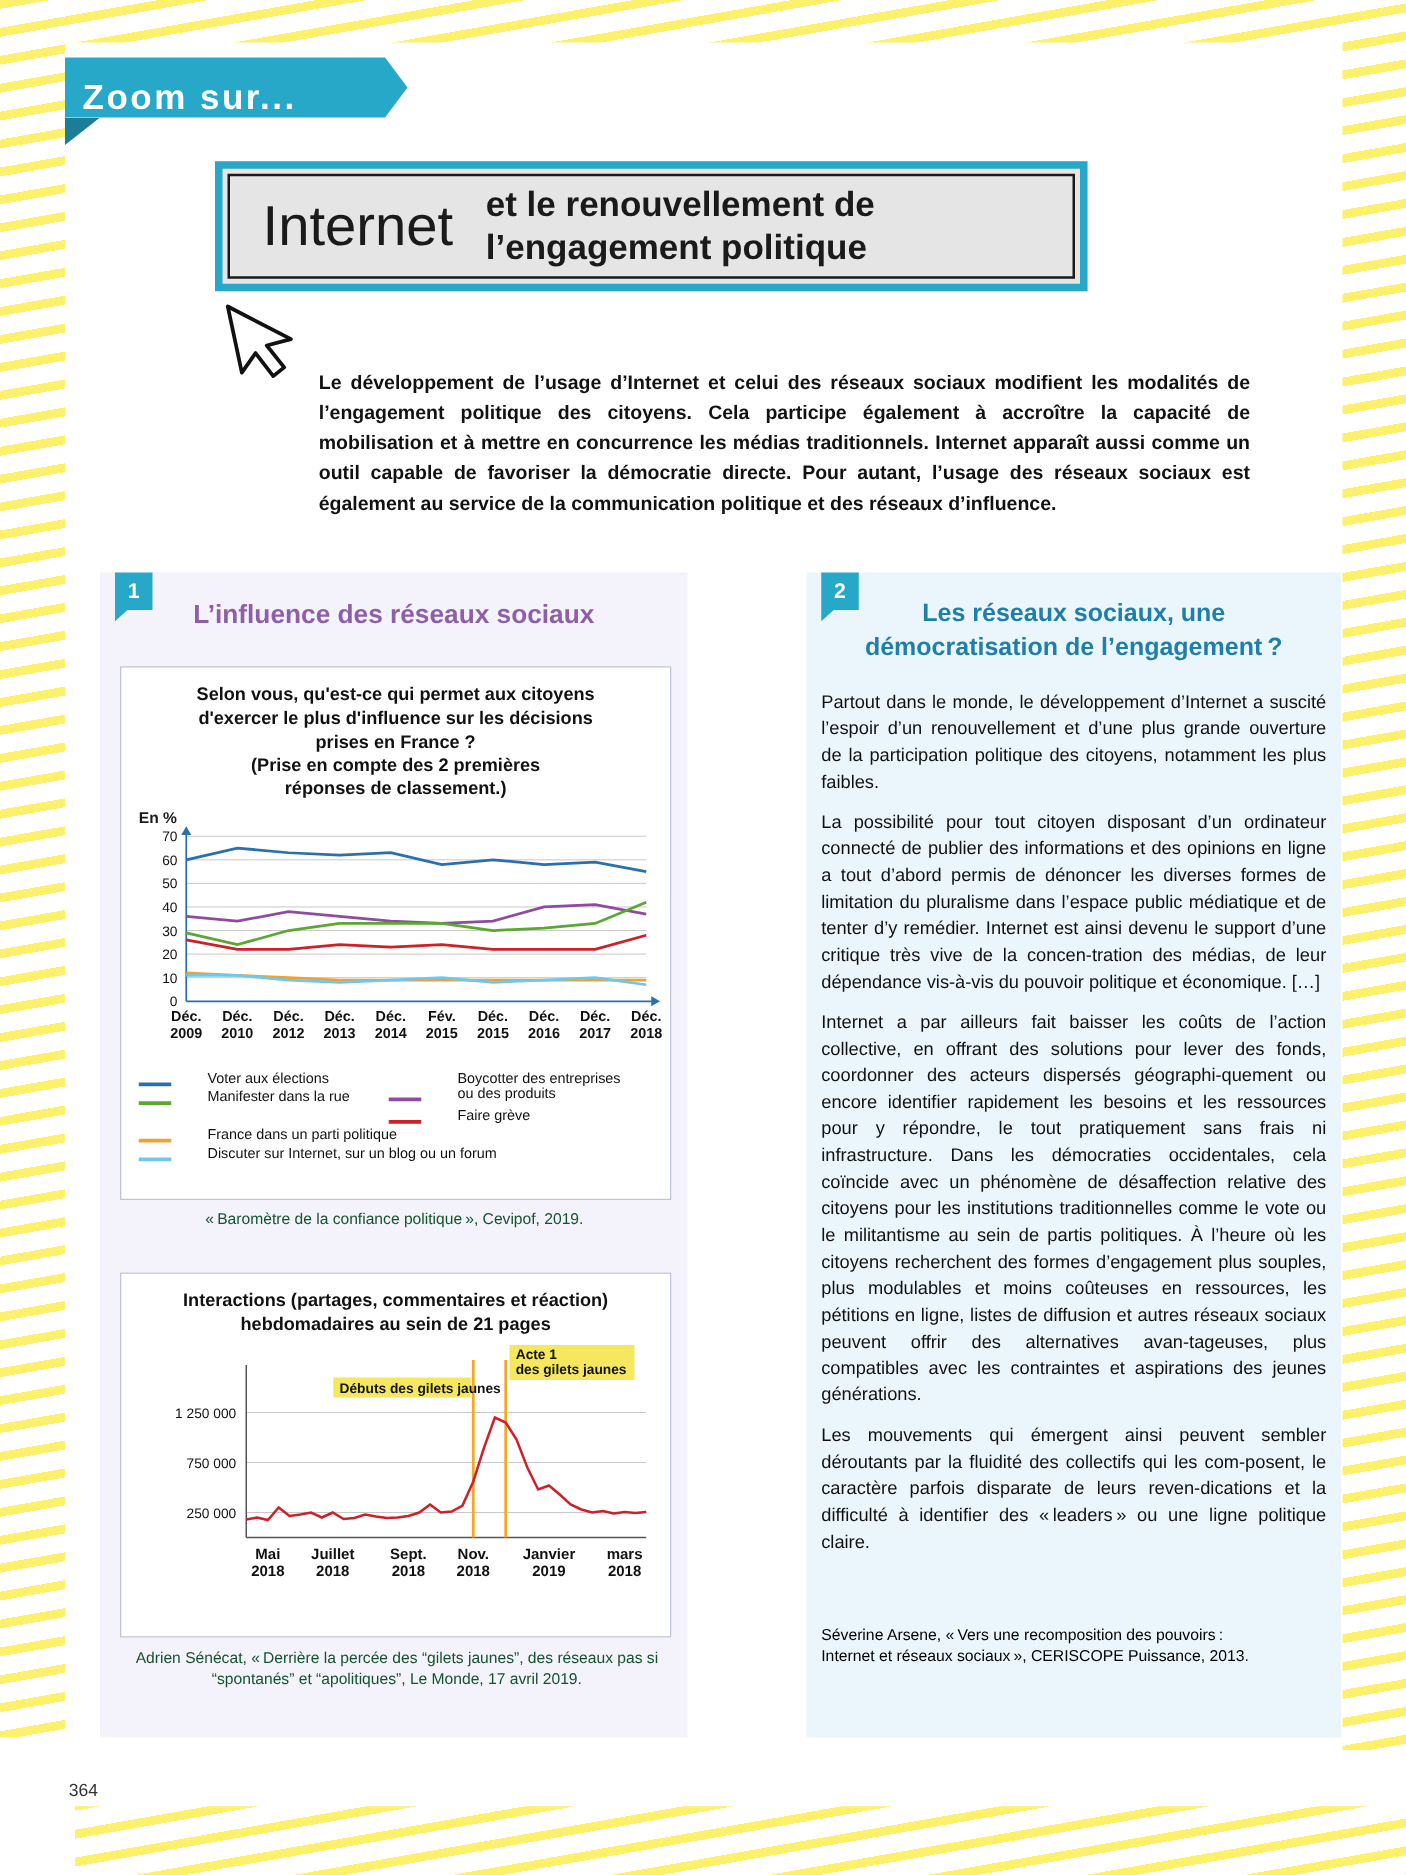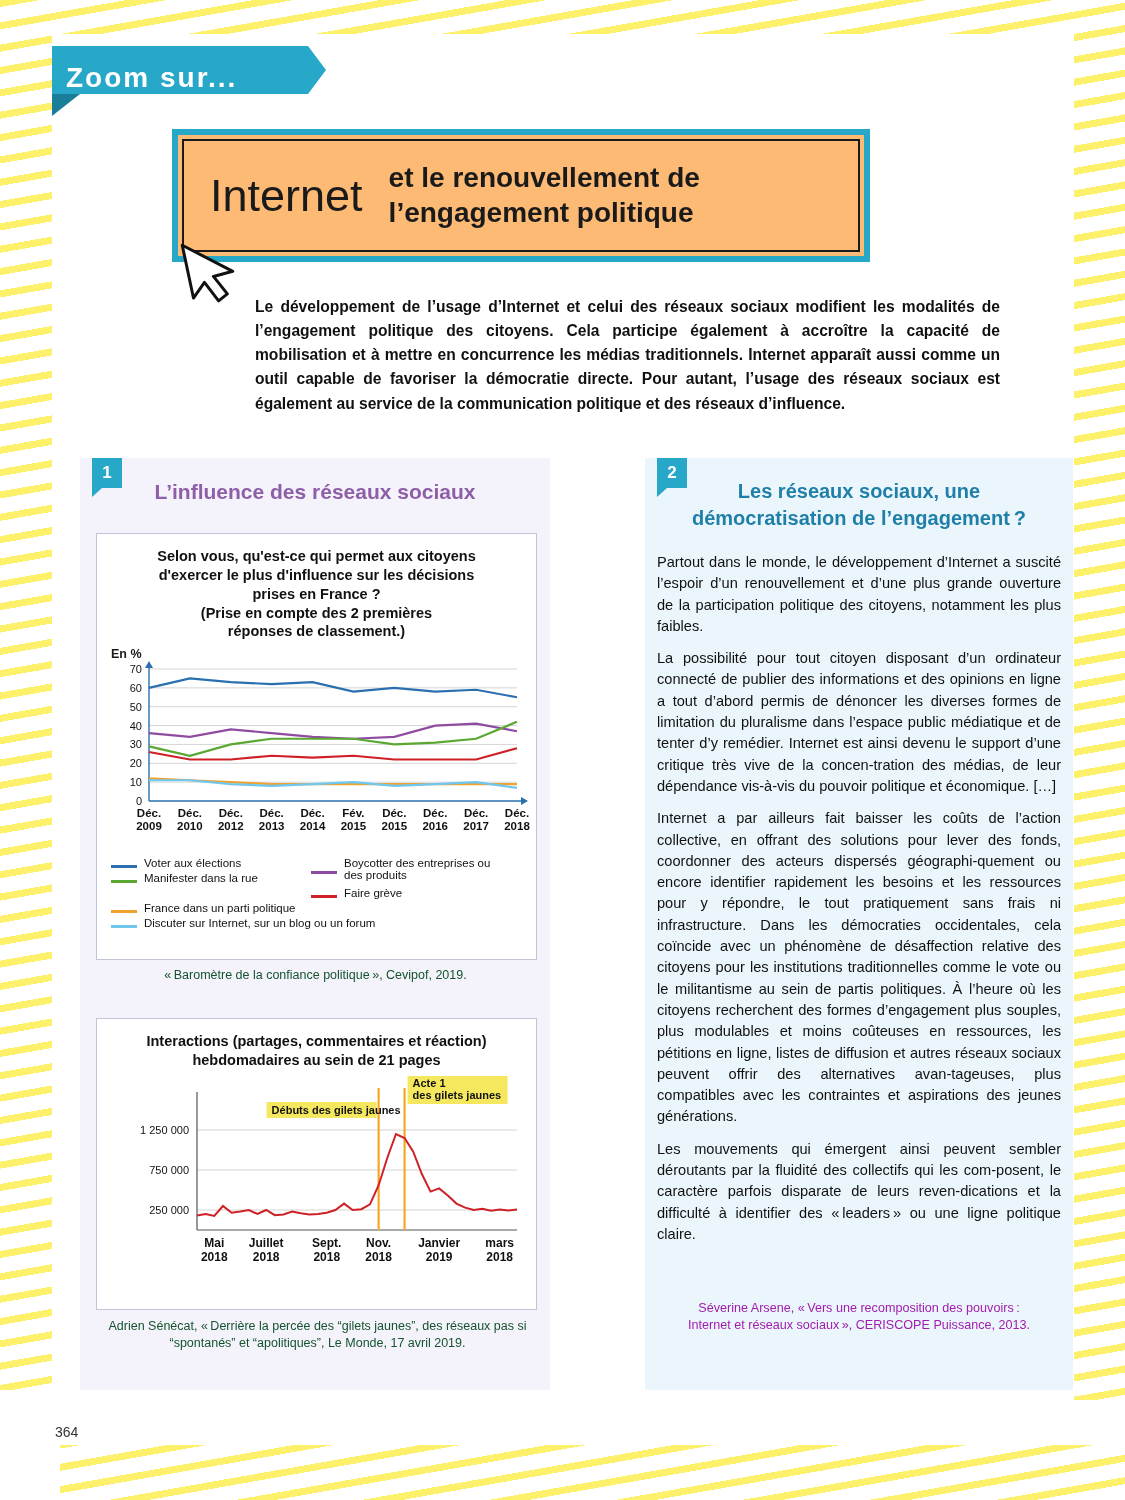--- a/index.html
+++ b/index.html
@@ -40,22 +40,22 @@
     content:"";position:absolute;right:-18px;top:0;
     border-top:24px solid transparent;border-bottom:24px solid transparent;
     border-left:18px solid #27a8c8;
   }
   .zoom-tail{
     position:absolute;left:52px;top:94px;width:28px;height:22px;background:#1a7e98;z-index:4;
     clip-path:polygon(0 0,100% 0,0 100%);
   }
   
   .title-box{
-    position:absolute;left:172px;top:129px;width:698px;height:133px;z-index:5;
-    background:#fdba74;border:6px solid #27a8c8;
+    position:absolute;left:172px;top:129px;width:698px;height:104px;z-index:5;
+    background:#e5e5e5;border:6px solid #27a8c8;
     box-sizing:border-box;
   }
   .title-inner{
     position:absolute;inset:4px;border:2px solid #1a1a1a;box-sizing:border-box;
     display:flex;align-items:center;
   }
   .title-word{
     font-size:45px;color:#1a1a1a;padding-left:26px;white-space:nowrap;
   }
   .title-rest{
@@ -103,40 +103,40 @@
   #card1{left:96px;top:533px;width:439px;height:425px;}
   #card2{left:96px;top:1018px;width:439px;height:290px;}
   .chart-title{
     text-align:center;font-size:14.5px;font-weight:bold;line-height:1.3;
     margin:13px 14px 0 14px;color:#111;
   }
   .axis-label{font-size:12.5px;font-weight:bold;}
   .legend{
     margin:6px 0 0 14px;font-size:11.5px;color:#111;
   }
-  .legend-row{display:flex;align-items:center;margin-bottom:3px;}
+  .legend-row{display:flex;align-items:flex-end;margin-bottom:3px;gap:22px;}
   .legend-key{
     display:inline-block;width:26px;height:0;border-top:3px solid #000;margin:7px 7px 0 0;flex:0 0 auto;
   }
   .legend-col{display:flex;}
   .legend-col > div{width:200px;}
   .source{
     position:absolute;font-size:12.5px;color:#14532d;text-align:center;z-index:5;
   }
   #source1{left:96px;top:968px;width:439px;}
   #source2{left:90px;top:1318px;width:455px;line-height:1.35;}
   
   .rt{
     position:absolute;left:657px;width:404px;z-index:5;
     font-size:14.6px;line-height:1.46;text-align:justify;color:#111;
   }
   .rt p{margin:0 0 11px 0;}
   .rsource{
     position:absolute;left:657px;top:1300px;width:404px;z-index:5;
-    font-size:12.6px;line-height:1.35;text-align:center;color:#a21caf;
+    font-size:12.6px;line-height:1.35;text-align:left;color:#000000;
   }
   
   .pagenum{
     position:absolute;left:55px;top:1424px;font-size:14px;color:#333;z-index:6;
   }
   svg{display:block;}
 </style>
 </head>
 <body>
 

